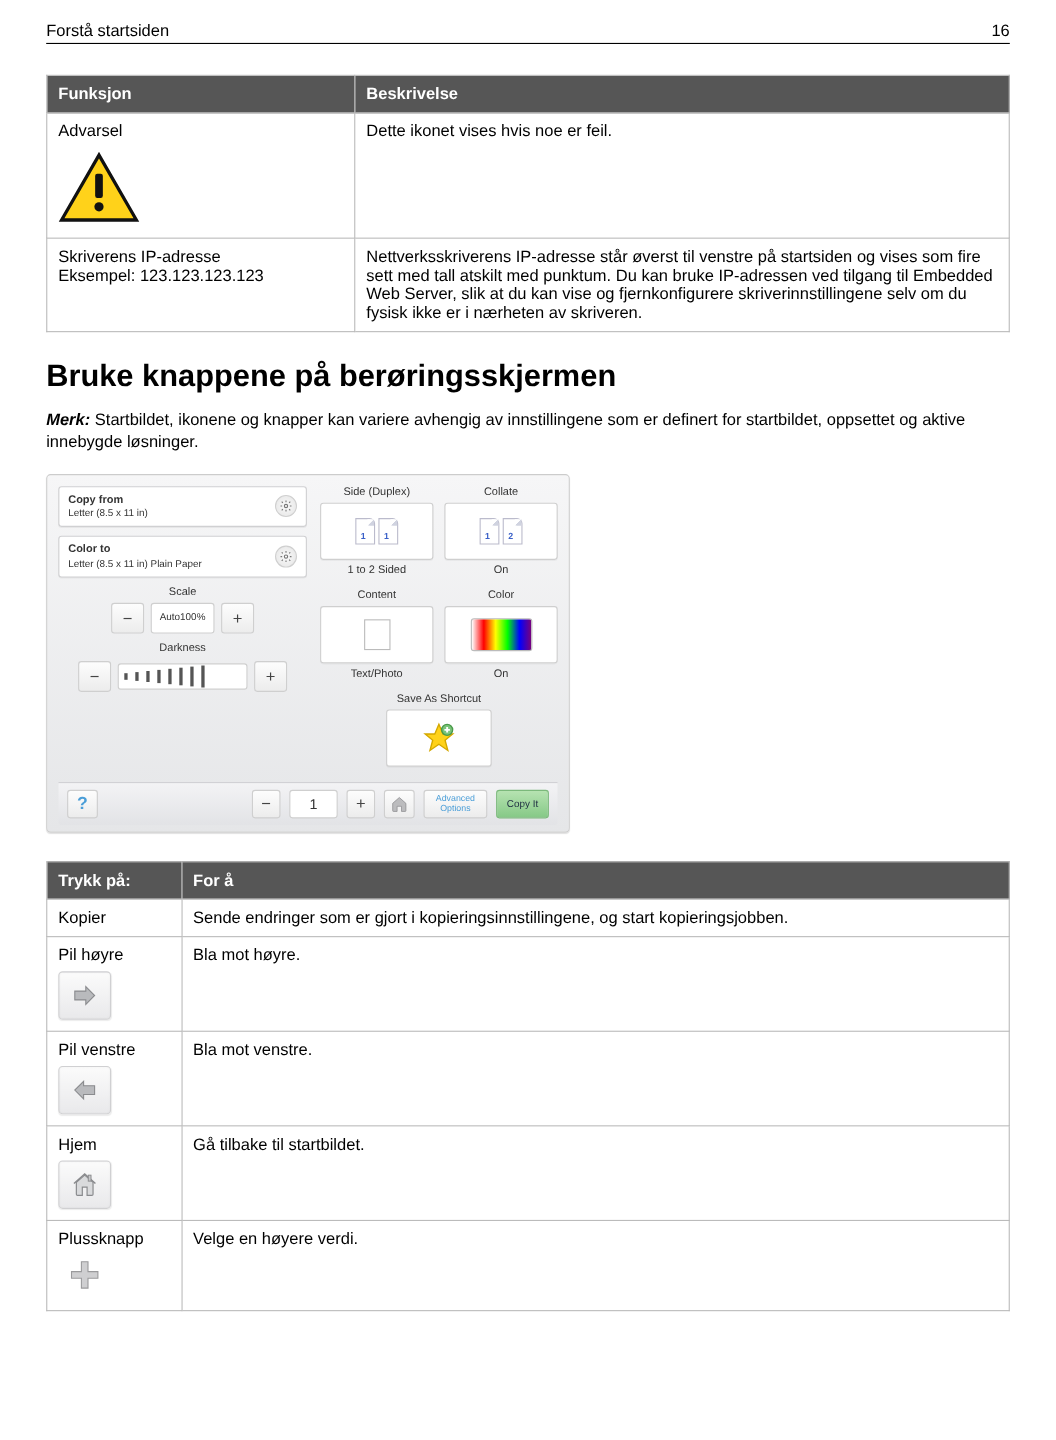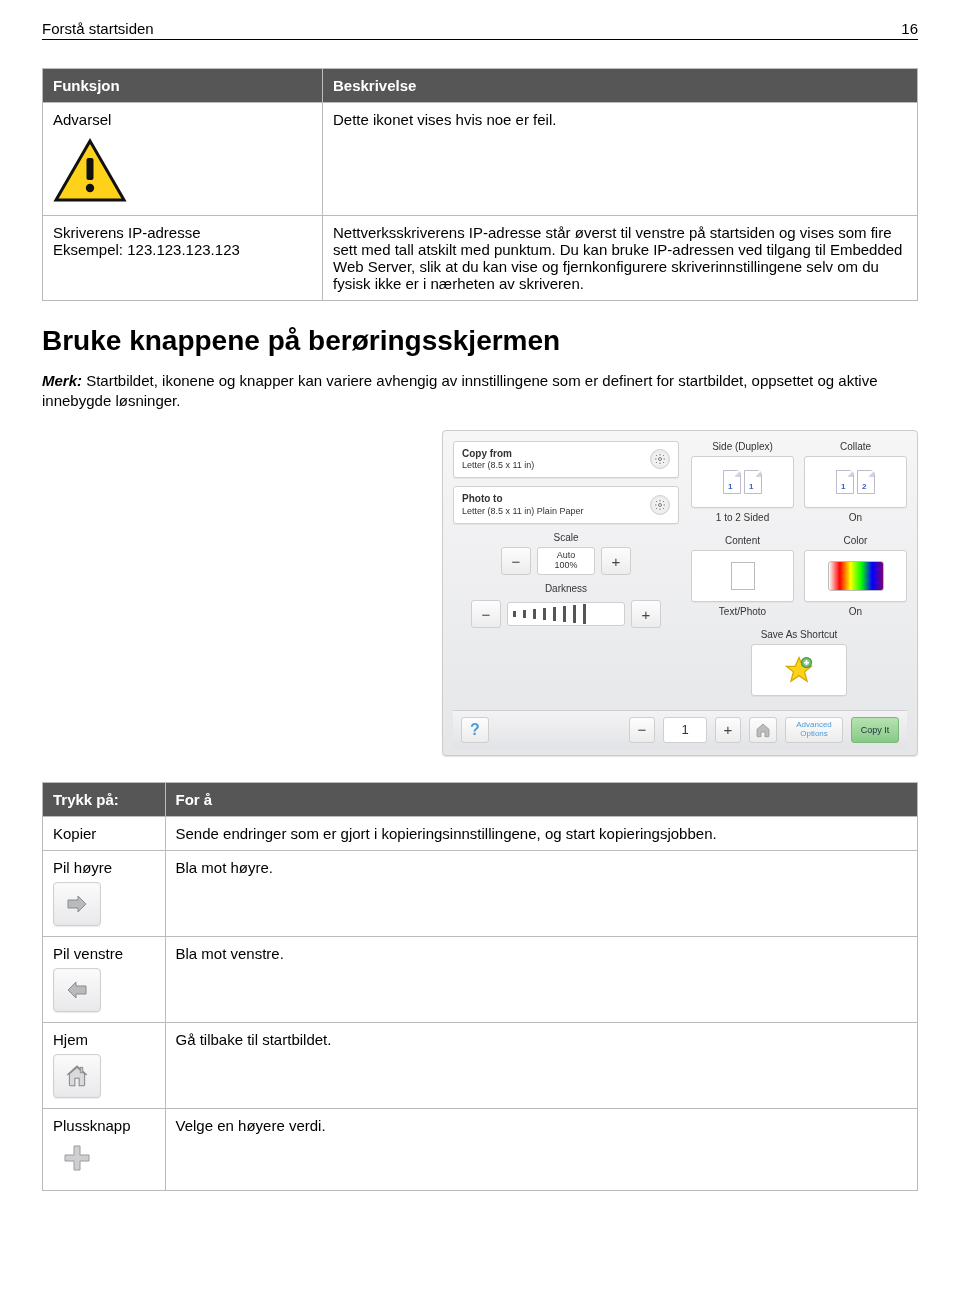--- a/index.html
+++ b/index.html
@@ -14,37 +14,37 @@
   table.desc-table thead th { background: #565656; color: #fff; font-weight: bold; }
   table.desc-table .col-narrow { width: 32%; margin-top: 24px; }
   .cell-with-icon .icon-holder { margin-top: 10px; display: inline-block; }
   .mono { font-family: Liberation Sans, sans-serif; font-size: 15px; }
   
   .section-h { font-size: 28px; font-weight: bold; margin: 10px 0 14px 0; }
   .note-para { font-size: 15px; line-height: 1.35; margin-bottom: 18px; }
   .note-para .lead { font-weight: bold; font-style: italic; }
   
   
-  .panel-wrap { display: flex; justify-content: flex-end; margin: 8px 0 26px 0; }
+  .panel-wrap { display: flex; justify-content: flex-start; margin: 8px 0 26px 0; }
   .panel { width: 476px; background: linear-gradient(#f6f6f7,#e5e6e8); border: 1px solid #ccc; border-radius: 4px; padding: 10px 10px 6px 10px; font-size: 10px; color: #333; box-shadow: 0 1px 1px rgba(0,0,0,.12); }
   .panel-row { display: flex; gap: 12px; }
   .panel-left { width: 226px; }
   .panel-right { flex: 1; }
   
   .p-card { background: #fff; border: 1px solid #d0d0d2; border-radius: 3px; padding: 6px 8px; display: flex; align-items: center; justify-content: space-between; margin-bottom: 8px; box-shadow: 0 1px 0 rgba(0,0,0,0.05); }
   .p-card .txt { line-height: 1.25; }
   .p-card .txt .hd { font-weight: 600; font-size: 10px; }
   .p-card .txt .sub { font-size: 9px; }
   .gear-btn { width: 20px; height: 20px; border-radius: 50%; background: radial-gradient(#fafafa,#e4e4e4); border: 1px solid #cfcfcf; display: flex; align-items: center; justify-content: center; font-size: 11px; color: #666; }
   
   .label-top { text-align: center; font-size: 10px; color: #333; margin-bottom: 4px; }
   
   .btn-sq { width: 30px; height: 28px; background: linear-gradient(#fdfdfd,#ececec); border: 1px solid #cfcfcf; border-radius: 3px; display: flex; align-items: center; justify-content: center; font-size: 15px; color: #444; }
   .scale-row { display: flex; align-items: center; justify-content: center; gap: 6px; }
-  .scale-mid { width: 58px; height: 28px; background: #fff; border: 1px solid #cfcfcf; border-radius: 3px; display: flex; flex-direction: column; align-items: center; justify-content: center; font-size: 9px; line-height: 1.1; }
+  .scale-mid { width: 58px; height: 28px; background: #fff; border: 1px solid #cfcfcf; border-radius: 3px; display: flex; align-items: center; justify-content: center; font-size: 9px; line-height: 1.1; }
   
   .dark-row { display: flex; align-items: center; justify-content: center; gap: 6px; margin-top: 6px; }
   .dark-bar { width: 118px; height: 24px; background: #fff; border: 1px solid #cfcfcf; border-radius: 3px; display: flex; align-items: center; padding: 0 5px; gap: 7px; }
   .dark-bar span { width: 3px; background: #555; }
   .tile { background: #fff; border: 1px solid #cfcfcf; border-radius: 3px; height: 52px; display: flex; align-items: center; justify-content: center; position: relative; box-shadow: 0 1px 0 rgba(0,0,0,0.04); }
   .tile .stack { display:flex; gap:3px; }
   .sheet { width: 18px; height: 24px; background: #fff; border: 1px solid #bbc; border-top-right-radius: 5px; position: relative; }
   .sheet::after { content:""; position:absolute; top:0; right:0; width:6px; height:6px; background:linear-gradient(135deg,#fff 48%, #d0d3e0 52%); border-bottom-left-radius:2px;}
   .sheet .n { position:absolute; bottom:2px; left:4px; font-size:8px; color:#3a60c8; font-weight:bold; }
   .tile.color .sw { width: 56px; height: 30px; border-radius: 3px; background: linear-gradient(90deg, #ffffff, #ff0000, #ffff00, #00ff00, #0000ff, #7a007a); border:1px solid #bbb; }
@@ -122,21 +122,21 @@
           </div>
           <div class="gear-btn">
             <svg width="12" height="12" viewBox="0 0 24 24" fill="none" stroke="#777" stroke-width="2">
                 <circle cx="12" cy="12" r="3"></circle>
                 <path d="M12 2v3M12 19v3M4.2 4.2l2.1 2.1M17.7 17.7l2.1 2.1M2 12h3M19 12h3M4.2 19.8l2.1-2.1M17.7 6.3l2.1-2.1"></path>
               </svg>
           </div>
         </div>
         <div class="p-card">
           <div class="txt">
-            <div class="hd">Photo to</div>
+            <div class="hd">Color to</div>
             <div class="sub">Letter (8.5 x 11 in) Plain Paper</div>
           </div>
           <div class="gear-btn">
             <svg width="12" height="12" viewBox="0 0 24 24" fill="none" stroke="#777" stroke-width="2">
                 <circle cx="12" cy="12" r="3"></circle>
                 <path d="M12 2v3M12 19v3M4.2 4.2l2.1 2.1M17.7 17.7l2.1 2.1M2 12h3M19 12h3M4.2 19.8l2.1-2.1M17.7 6.3l2.1-2.1"></path>
               </svg>
           </div>
         </div>
         <div class="label-top">Scale</div>

